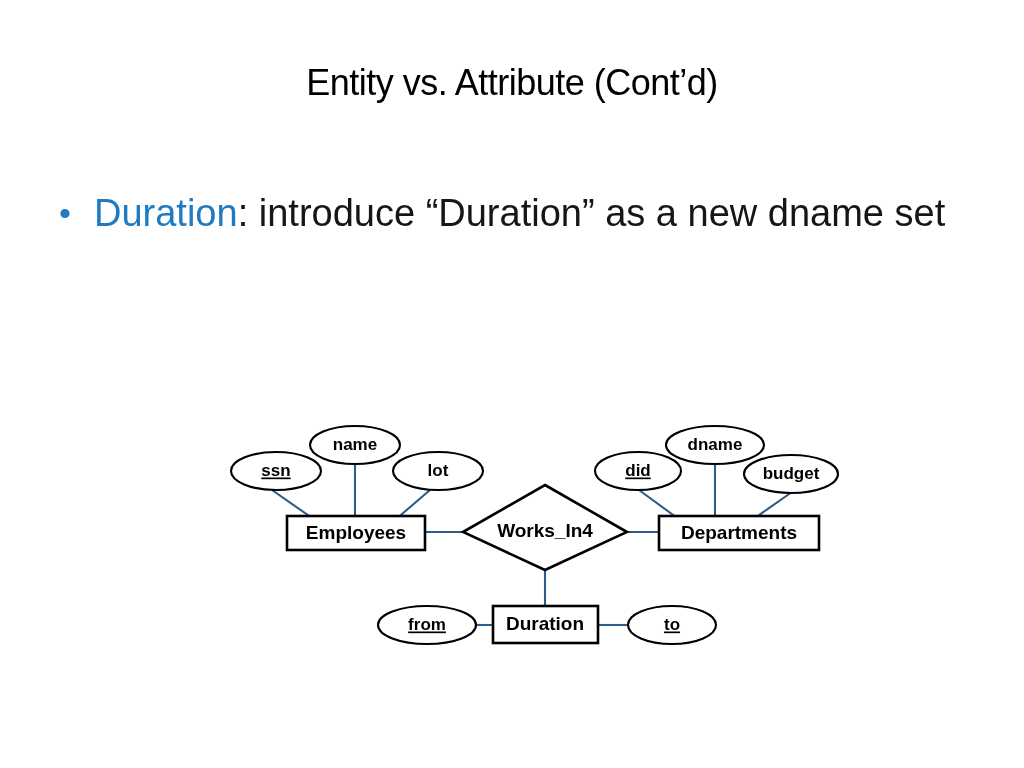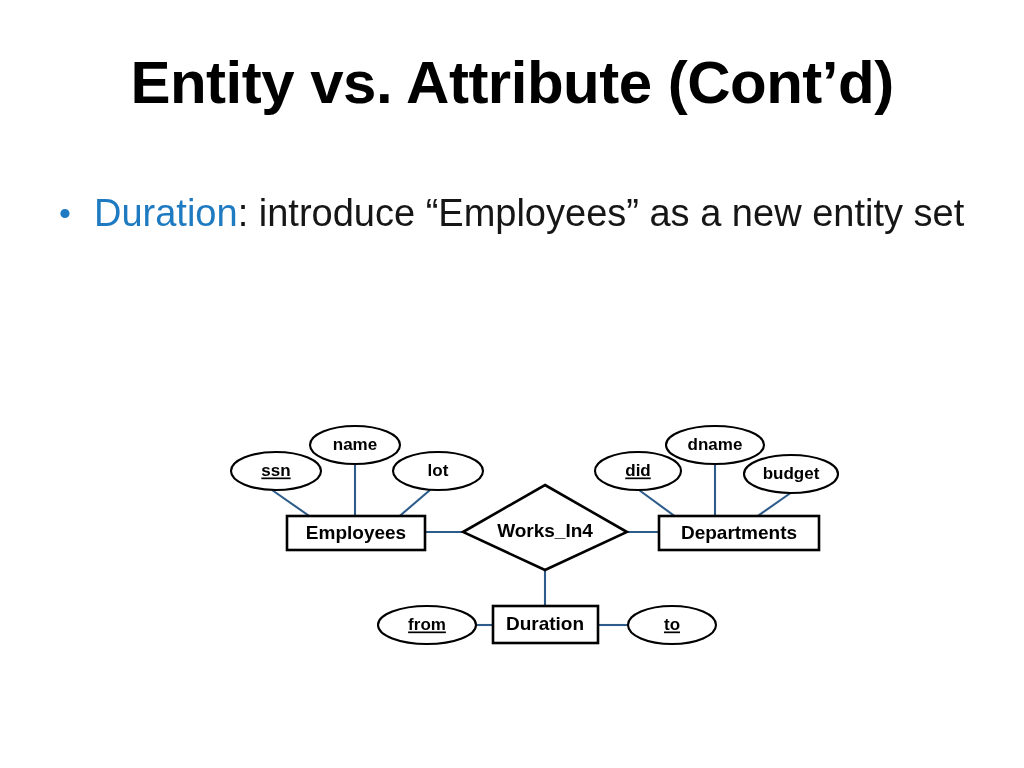--- a/index.html
+++ b/index.html
@@ -19,23 +19,23 @@
     inset: 0;
     background: #ffffff;
   }
   
   .slide-title {
     position: absolute;
     left: 0;
     top: 52px;
     width: 1024px;
     text-align: center;
-    font-size: 60px;
+    font-size: 36px;
     line-height: 62px;
-    font-weight: 700;
+    font-weight: 400;
     color: #000000;
     letter-spacing: -0.5px;
     white-space: nowrap;
   }
   
   .body-block {
     position: absolute;
     left: 52px;
     top: 186px;
     width: 930px;
@@ -100,21 +100,21 @@
 </head>
 <body>
 
 <div class="slide">
 
   <div class="slide-title">Entity vs. Attribute (Cont’d)</div>
 
   <div class="body-block">
     <div class="bullet-row">
       <span class="bullet-marker">•</span>
-      <span class="bullet-text"><span class="kw-blue">Duration</span><span>: introduce “Employees” as a new entity set</span></span>
+      <span class="bullet-text"><span class="kw-blue">Duration</span><span>: introduce “Duration” as a new dname set</span></span>
     </div>
   </div>
 
   <div class="er-diagram">
     <svg width="660" height="260" viewBox="0 0 660 260" xmlns="http://www.w3.org/2000/svg">
 
       <g>
         <line class="conn" x1="62" y1="80" x2="105" y2="110"></line>
         <line class="conn" x1="145" y1="53" x2="145" y2="108"></line>
         <line class="conn" x1="220" y1="80" x2="185" y2="110"></line>

